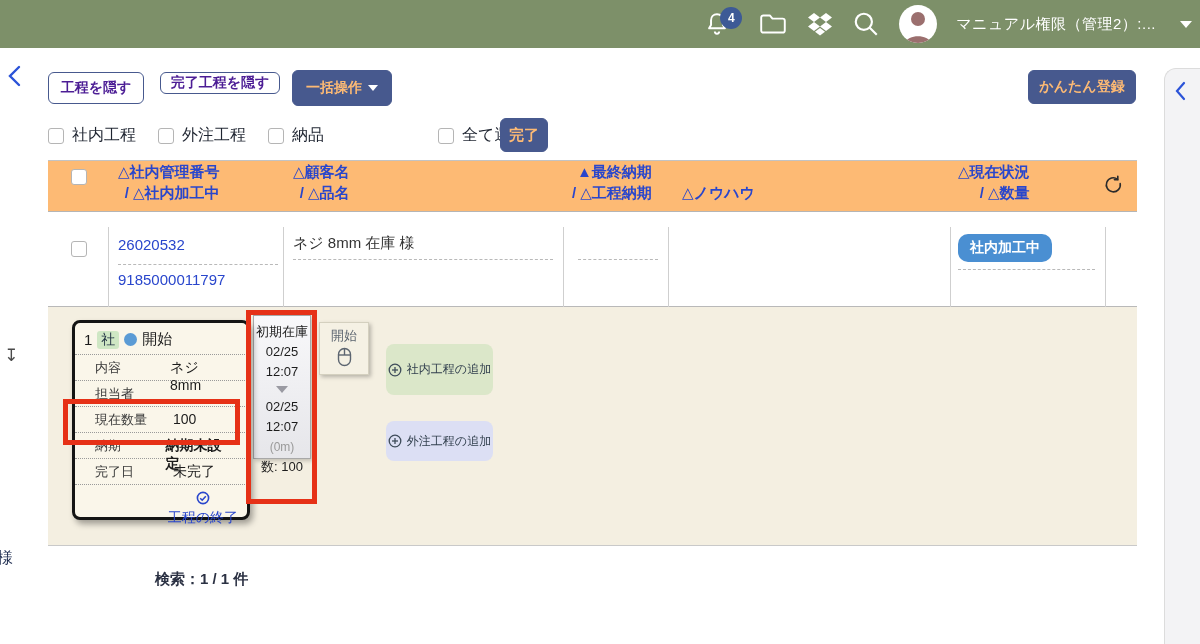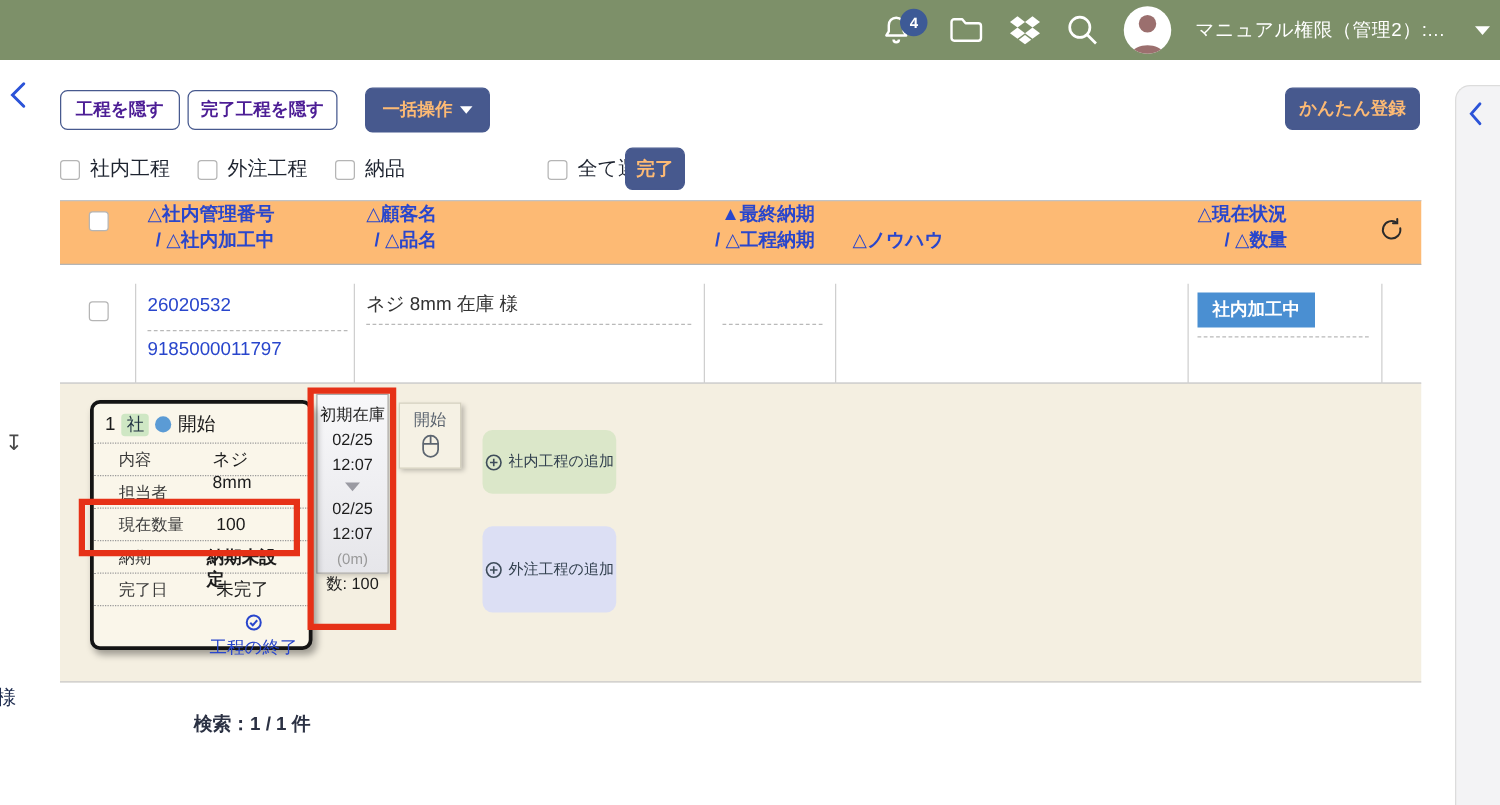--- a/index.html
+++ b/index.html
@@ -16,21 +16,21 @@
   .user-label { color:#fff; font-size:15px; letter-spacing:.5px; white-space:nowrap; }
   .caret-down { width:0; height:0; border-left:6px solid transparent; border-right:6px solid transparent; border-top:7px solid #fff; }
   .avatar { width:40px; height:40px; }
 
   
   .btn { font-size:14px; font-weight:bold; border-radius:6px; display:inline-flex; align-items:center;
     justify-content:center; cursor:pointer; }
   .btn-outline { background:#fff; border:1px solid #47598e; color:#4c1d95; }
   .btn-fill { background:#47598e; border:1px solid #47598e; color:#fdba74; }
   .tb-1 { position:absolute; left:48px; top:72px; width:96px; height:32px; }
-  .tb-2 { position:absolute; left:150px; top:72px; width:120px; height:32px;justify-content:center; }
+  .tb-2 { position:absolute; left:160px; top:72px; width:120px; height:22px;justify-content:center; }
   .tb-3 { position:absolute; left:292px; top:70px; width:100px; height:36px; gap:6px; }
   .tb-3 .caret { width:0; height:0; border-left:5px solid transparent; border-right:5px solid transparent; border-top:6px solid #fff; }
   .tb-easy { position:absolute; left:1028px; top:70px; width:108px; height:34px; }
 
   
   .filters { position:absolute; left:48px; top:125px; display:flex; align-items:center; font-size:16px; color:#1e2430; }
   .cb { width:16px; height:16px; border:1px solid #b5b5b5; border-radius:3px; background:#fff; display:inline-block; margin-right:8px; cursor:pointer; }
   .filter-item { display:flex; align-items:center; margin-right:22px; }
   .filter-all { display:flex; align-items:center; margin-left:92px; }
   .btn-done { position:absolute; left:500px; top:118px; width:48px; height:34px; font-size:15px; }
@@ -39,21 +39,21 @@
   .thead { position:absolute; left:48px; top:160px; width:1089px; height:52px; background:#fdba74;
     border-top:1px solid #c3c3c3; border-bottom:1px solid #b5b5b5;text-align:right; }
   .th { position:absolute; bottom:8px; color:#2946cc; font-size:15px; font-weight:600; line-height:21px; white-space:nowrap; }
   .refresh { position:absolute; right:12px; bottom:10px; cursor:pointer; }
   .trow { position:absolute; left:48px; top:227px; width:1089px; height:80px; background:#fff; border-bottom:1px solid #b9b9b9; }
   .vline { position:absolute; top:0; height:80px; width:1px; background:#cfcfcf; }
   .dashed { border-bottom:1px dashed #b9b9b9; position:absolute; }
   .link { color:#2946cc; font-size:15px; cursor:pointer; white-space:nowrap; }
   .cell-text { color:#333; font-size:15px; white-space:nowrap; }
   .status-badge { position:absolute; left:910px; top:7px; background:#4a8fd2; color:#fff; font-size:14px; font-weight:bold;
-    padding:5px 12px; border-radius:0; cursor:pointer; }
+    padding:5px 12px; border-radius:10px; cursor:pointer; }
 
   
   .beige { position:absolute; left:48px; top:307px; width:1089px; height:239px; background:#f4efe1; border-bottom:1px solid #c9c9c9; }
 
   
   .card { position:absolute; left:24px; top:13px; width:178px; height:200px; background:#faf6ea;
     border:3px solid #141414; border-radius:8px; box-shadow:3px 4px 6px rgba(0,0,0,.35); z-index:2; }
   .card-head { display:flex; align-items:center; gap:5px; padding:7px 9px 5px 9px; font-size:15px; color:#1c1c1c; }
   .type-badge { background:#cfe7c4; border-radius:3px; padding:0 4px; font-size:14px; color:#234; }
   .dot { width:13px; height:13px; border-radius:50%; background:#5b9bd5; }
@@ -79,21 +79,21 @@
 
   
   .ann { position:absolute; border:5px solid #e63117; z-index:6; pointer-events:none; }
   .ann-qty { left:15px; top:92px; width:177px; height:46px; }
   .ann-tl { left:198px; top:3px; width:71px; height:194px; }
 
   
   .add-btn { position:absolute; left:338px; width:107px; border-radius:8px; display:flex; align-items:center;
     justify-content:center; gap:5px; font-size:12px; color:#33414f; cursor:pointer; }
   .add-green { top:37px; height:51px; background:#dbe7c9; }
-  .add-lav { top:114px; height:69px; background:#dcdff4; }
+  .add-lav { top:114px; height:40px; background:#dcdff4; }
 
   
   .search-count { position:absolute; left:155px; top:570px; font-size:15px; font-weight:bold; color:#2b3143; }
   .left-cut { position:absolute; left:-3px; top:548px; font-size:16px; color:#1f2d50; }
   .pull-icon { position:absolute; left:4px; top:345px; font-size:17px; color:#4a4a4a; cursor:pointer; }
   .chev-left-main { position:absolute; left:6px; top:64px; cursor:pointer; }
   .right-panel { position:absolute; left:1164px; top:68px; width:36px; height:576px; background:#f3f3f5;
     border-left:1px solid #dcdcdc; border-top:1px solid #dcdcdc; border-radius:12px 0 0 0; }
   .right-panel .chev { position:absolute; left:8px; top:12px; cursor:pointer; }
 </style>

